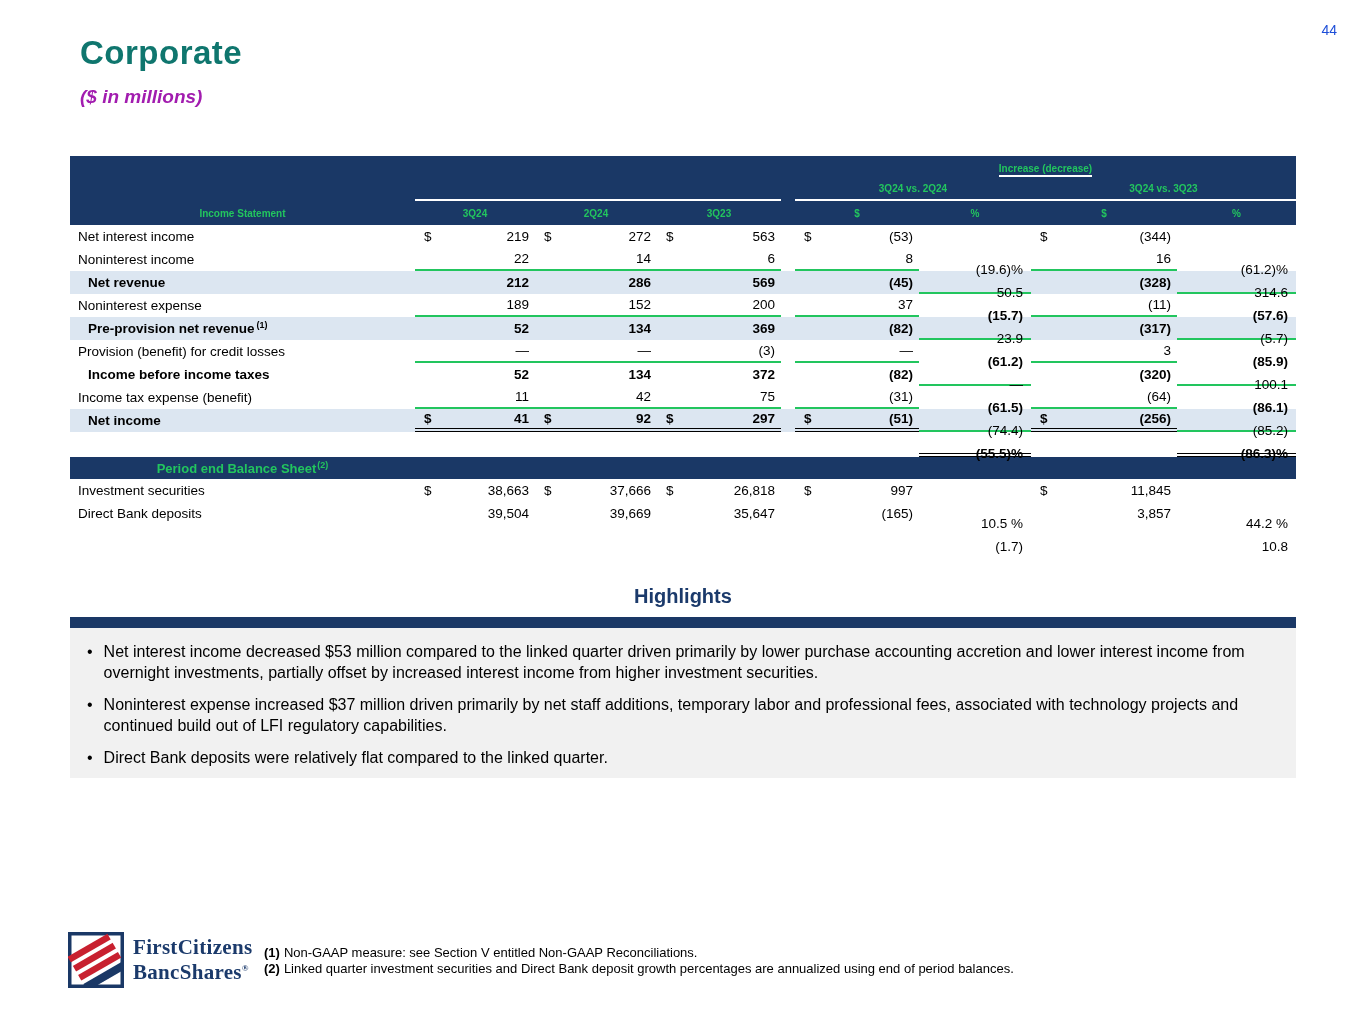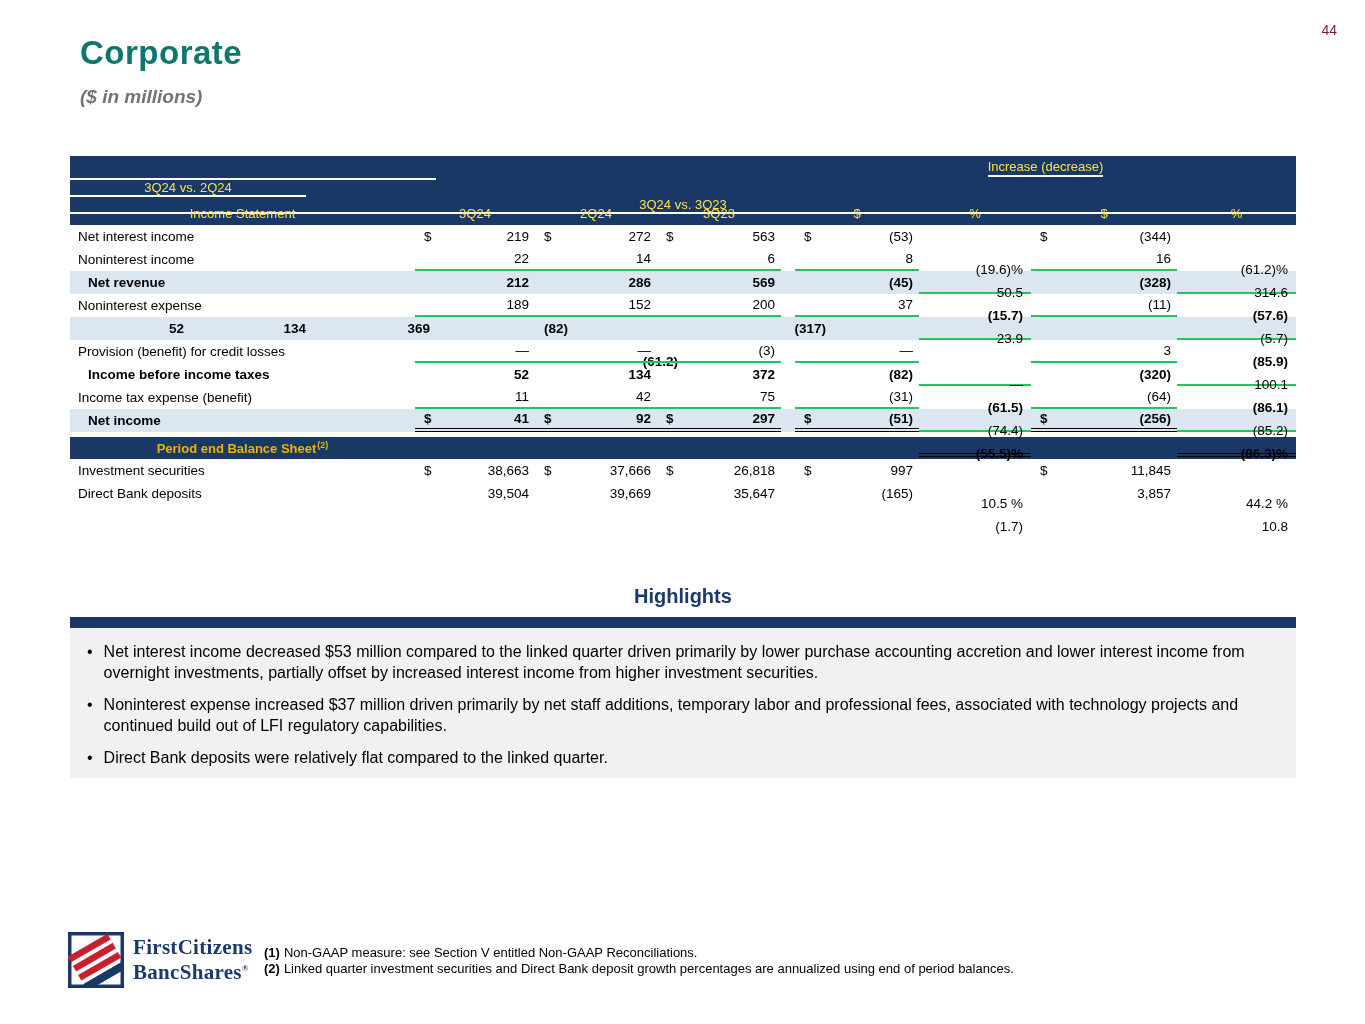--- a/index.html
+++ b/index.html
@@ -1,32 +1,32 @@
 <!DOCTYPE html>
 <html><head>
 <meta charset="utf-8">
 <style>
   html,body{margin:0;padding:0;background:#fff;}
   #canvas{position:relative;width:1365px;height:1024px;background:#ffffff;overflow:hidden;
           font-family:"Liberation Sans",sans-serif;color:#000;}
 
   
-  .page-num{position:absolute;right:28px;top:22px;font-size:14px;color:#7f1d1d;}
+  .page-num{position:absolute;right:28px;top:22px;font-size:14px;color:#1d4ed8;}
   .title{position:absolute;left:80px;top:34px;font-size:33px;font-weight:bold;color:#0f766e;letter-spacing:.5px;}
-  .subtitle{position:absolute;left:80px;top:86px;font-size:19px;font-weight:bold;font-style:italic;color:#737373;}
+  .subtitle{position:absolute;left:80px;top:86px;font-size:19px;font-weight:bold;font-style:italic;color:#a21caf;}
 
   
   .tbl{position:absolute;left:70px;top:156px;width:1226px;}
-  .thead{background:#1A3866;color:#fde047;font-weight:normal;font-size:13px;}
+  .thead{background:#1A3866;color:#22c55e;font-weight:bold;font-size:10px;}
   .hrow{display:flex;}
   .hrowA{height:22px;align-items:center;}
   .hspacerA{width:725px;}
   .hinc{flex:1;display:flex;justify-content:center;align-items:flex-end;height:100%;padding-bottom:1px;box-sizing:border-box;}
   .hinc span{border-bottom:2px solid #fff;padding-bottom:1px;}
-  .hrowB{height:23px;flex-direction:column;}
+  .hrowB{height:23px;}
   .hrowB > div{height:100%;display:flex;align-items:center;justify-content:center;box-sizing:border-box;}
   .hb-lbl{width:345px;}
   .hb-q{width:366px;border-bottom:2px solid #fff;}
   .hb-gap{width:14px;}
   .hb-vs1{width:236px;border-bottom:2px solid #fff;}
   .hb-vs2{flex:1;border-bottom:2px solid #fff;}
   .hrowC{height:24px;align-items:center;}
   .hrowC > div{display:flex;align-items:center;justify-content:center;height:100%;box-sizing:border-box;}
 
   
@@ -47,21 +47,21 @@
   .td{display:flex;align-items:center;box-sizing:border-box;}
   .lbl{padding-left:8px;}
   .tr.bold .lbl{padding-left:18px;}
   .lbl sup{font-size:9px;font-weight:bold;margin-left:2px;transform:translateY(-4px);}
   .n{justify-content:space-between;padding:0 6px 0 9px;}
   .cw-c2.n,.cw-c4.n{padding-right:8px;margin-top:44px;}
   .tr.rule .n{border-bottom:2px solid #22c55e;}
   .tr.dbl .n{border-bottom:4px double #000;}
 
   
-  .bs-band{margin-top:5px;height:22px;background:#1A3866;color:#eab308;font-weight:bold;font-size:13px;display:flex;align-items:center;}
+  .bs-band{margin-top:25px;height:22px;background:#1A3866;color:#22c55e;font-weight:bold;font-size:13px;display:flex;align-items:center;}
   .bs-band .bl{width:345px;text-align:center;}
   .bs-band sup{font-size:9px;margin-left:1px;vertical-align:super;}
 
   
   .hl-title{position:absolute;left:70px;top:585px;width:1226px;text-align:center;
             font-size:20px;font-weight:bold;color:#1B3A6B;}
   .hl-bar{position:absolute;left:70px;top:617px;width:1226px;height:11px;background:#1A3866;}
   .hl-box{position:absolute;left:70px;top:628px;width:1226px;height:150px;background:#F1F1F1;box-sizing:border-box;padding:13px 22px 0 17px;}
   .bullets{margin:0;padding:0;list-style:none;}
   .bullets li{display:flex;gap:11px;font-size:16px;line-height:21px;margin-bottom:11px;}
@@ -251,20 +251,24 @@
             <span class="cur"></span>
             <span>(11)</span>
           </div>
         <div class="td n cw-c4">
             <span class="cur"></span>
             <span>(5.7)</span>
           </div>
       </div>
 
       <div class="tr shade bold">
+        <div class="td lbl cw-lbl">
+            <span>Pre-provision net revenue</span>
+            <sup>(1)</sup>
+          </div>
         <div class="td n cw-q1">
             <span class="cur"></span>
             <span>52</span>
           </div>
         <div class="td n cw-q2">
             <span class="cur"></span>
             <span>134</span>
           </div>
         <div class="td n cw-q3">
             <span class="cur"></span>

